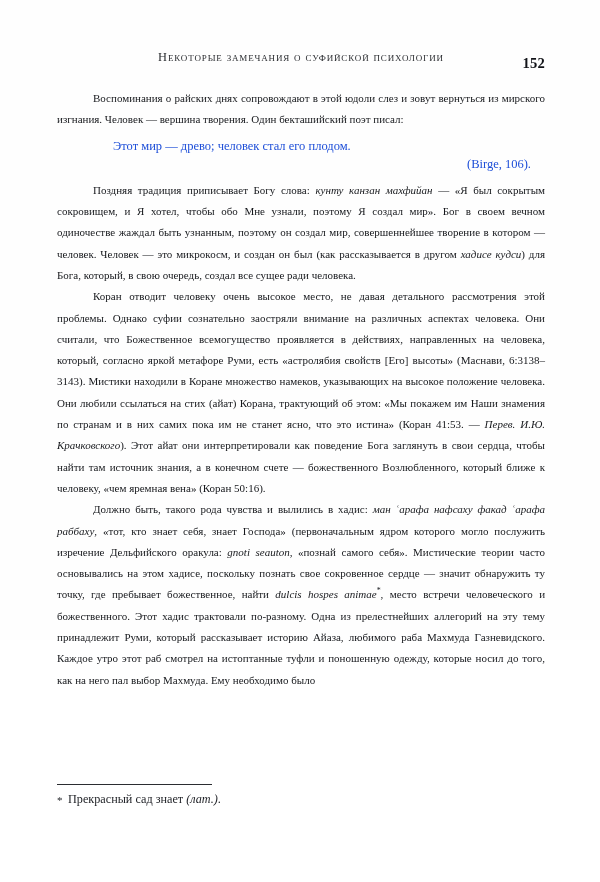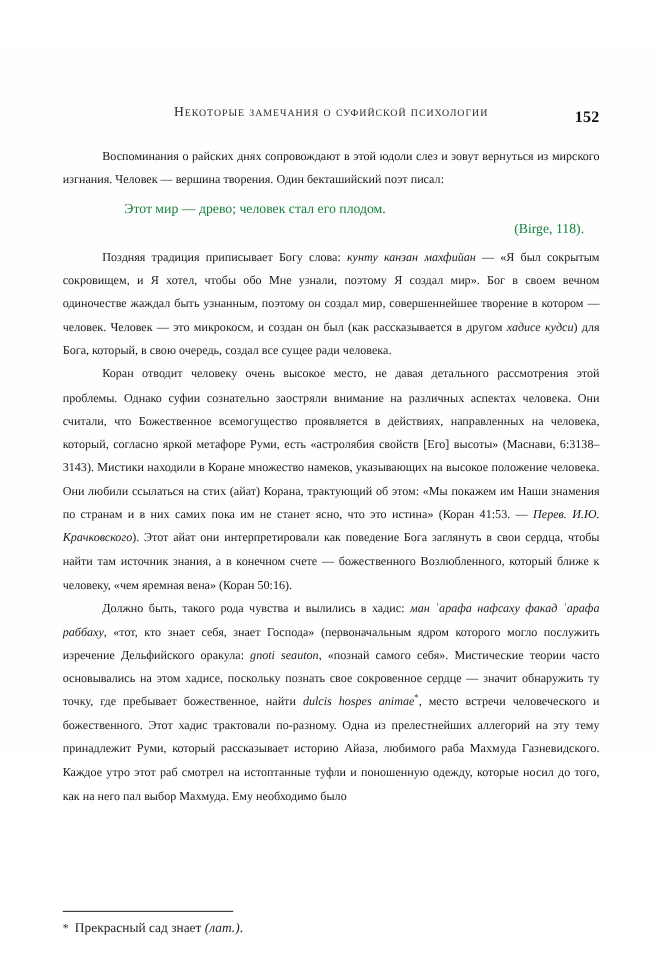--- a/index.html
+++ b/index.html
@@ -16,21 +16,20 @@
     position: relative;
     overflow: hidden;
   }
 
   .page {
     position: absolute;
     left: 0; top: 0;
     width: 600px;
     height: 640px;
     background: #fefefe;
-    margin-top: 44px;
   }
 
   
   .running-head {
     position: absolute;
     left: 57px;
     top: 50px;
     width: 488px;
     height: 22px;
     display: flex;
@@ -72,21 +71,21 @@
     color: #16181c;
     hyphens: manual;
   }
 
   
   .quote {
     margin: 7px 0 6px 0;
     padding-left: 56px;
     font-size: 12.5px;
     line-height: 17.6px;
-    color: #15803d;
+    color: #1d4ed8;
   }
   .quote .qline {
     white-space: nowrap;
   }
   .quote .qsource {
     display: block;
     text-align: right;
     padding-right: 14px;
     margin-top: 1px;
   }
@@ -137,21 +136,21 @@
     <span class="running-head-title">Некоторые замечания о суфийской психологии</span>
     <span class="running-head-folio">152</span>
   </div>
 
   <div class="textblock">
 
     <p class="para">Воспоминания о райских днях сопровождают в этой юдоли слез и зовут вернуться из мирского изгнания. Человек — вершина творения. Один бекташийский поэт писал:</p>
 
     <div class="quote">
       <span class="qline">Этот мир — древо; человек стал его плодом.</span><br>
-      <span class="qsource">(Birge, 118).</span>
+      <span class="qsource">(Birge, 106).</span>
     </div>
 
     <p class="para gap-before"><span>Поздняя традиция приписывает Богу слова: </span><i class="it">кунту канзан махфийан</i><span> — «Я был сокрытым сокровищем, и Я хотел, чтобы обо Мне узнали, поэтому Я создал мир». Бог в своем вечном одиночестве жаждал быть узнанным, поэтому он создал мир, совершеннейшее творение в котором — человек. Человек — это микрокосм, и создан он был (как рассказывается в другом </span><i class="it">хадисе кудси</i><span>) для Бога, который, в свою очередь, создал все сущее ради человека.</span></p>
 
     <p class="para"><span>Коран отводит человеку очень высокое место, не давая детального рассмотрения этой проблемы. Однако суфии сознательно заостряли внимание на различных аспектах человека. Они считали, что Божественное всемогущество проявляется в действиях, направленных на человека, который, согласно яркой метафоре Руми, есть «астролябия свойств [Его] высоты» (Маснави, 6:3138–3143). Мистики находили в Коране множество намеков, указывающих на высокое положение человека. Они любили ссылаться на стих (айат) Корана, трактующий об этом: «Мы покажем им Наши знамения по странам и в них самих пока им не станет ясно, что это истина» (Коран 41:53. — </span><i class="it">Перев. И.Ю. Крачковского</i><span>). Этот айат они интерпретировали как поведение Бога заглянуть в свои сердца, чтобы найти там источник знания, а в конечном счете — божественного Возлюбленного, который ближе к человеку, «чем яремная вена» (Коран 50:16).</span></p>
 
     <p class="para"><span>Должно быть, такого рода чувства и вылились в хадис: </span><i class="it">ман ʿарафа нафсаху факад ʿарафа раббаху</i><span>, «тот, кто знает себя, знает Господа» (первоначальным ядром которого могло послужить изречение Дельфийского оракула: </span><i class="it">gnoti seauton</i><span>, «познай самого себя». Мистические теории часто основывались на этом хадисе, поскольку познать свое сокровенное сердце — значит обнаружить ту точку, где пребывает божественное, найти </span><i class="it">dulcis hospes animae</i><sup class="fnmark">*</sup><span>, место встречи человеческого и божественного. Этот хадис трактовали по-разному. Одна из прелестнейших аллегорий на эту тему принадлежит Руми, который рассказывает историю Айаза, любимого раба Махмуда Газневидского. Каждое утро этот раб смотрел на истоптанные туфли и поношенную одежду, которые носил до того, как на него пал выбор Махмуда. Ему необходимо было</span></p>
 
   </div>
 

